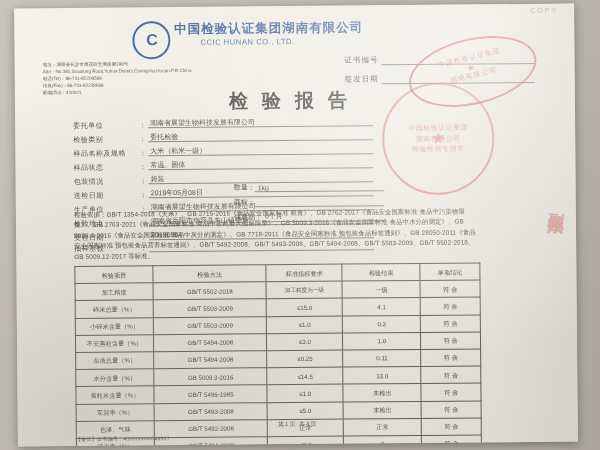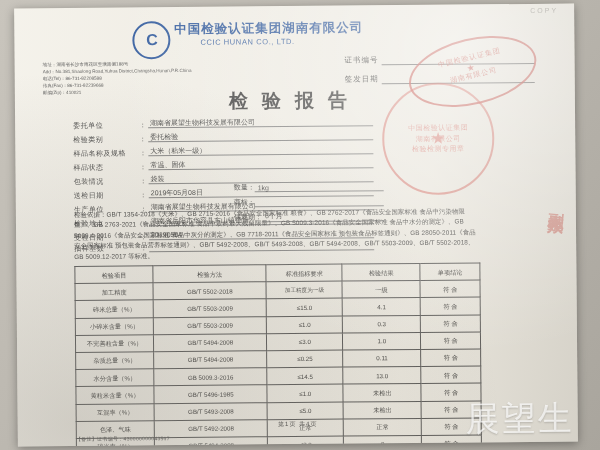--- a/index.html
+++ b/index.html
@@ -330,15 +330,14 @@
           <td>0</td>
           <td>符  合</td>
         </tr>
 
       </tbody>
     </table>
 
     <div class="pg">第1页 共4页</div>
     <div class="foot-code">【备注】证书编号：430000000043567</div>
 
-    <div class="wm">展望生</div>
   </div>
 </div>
 
 </body></html>

